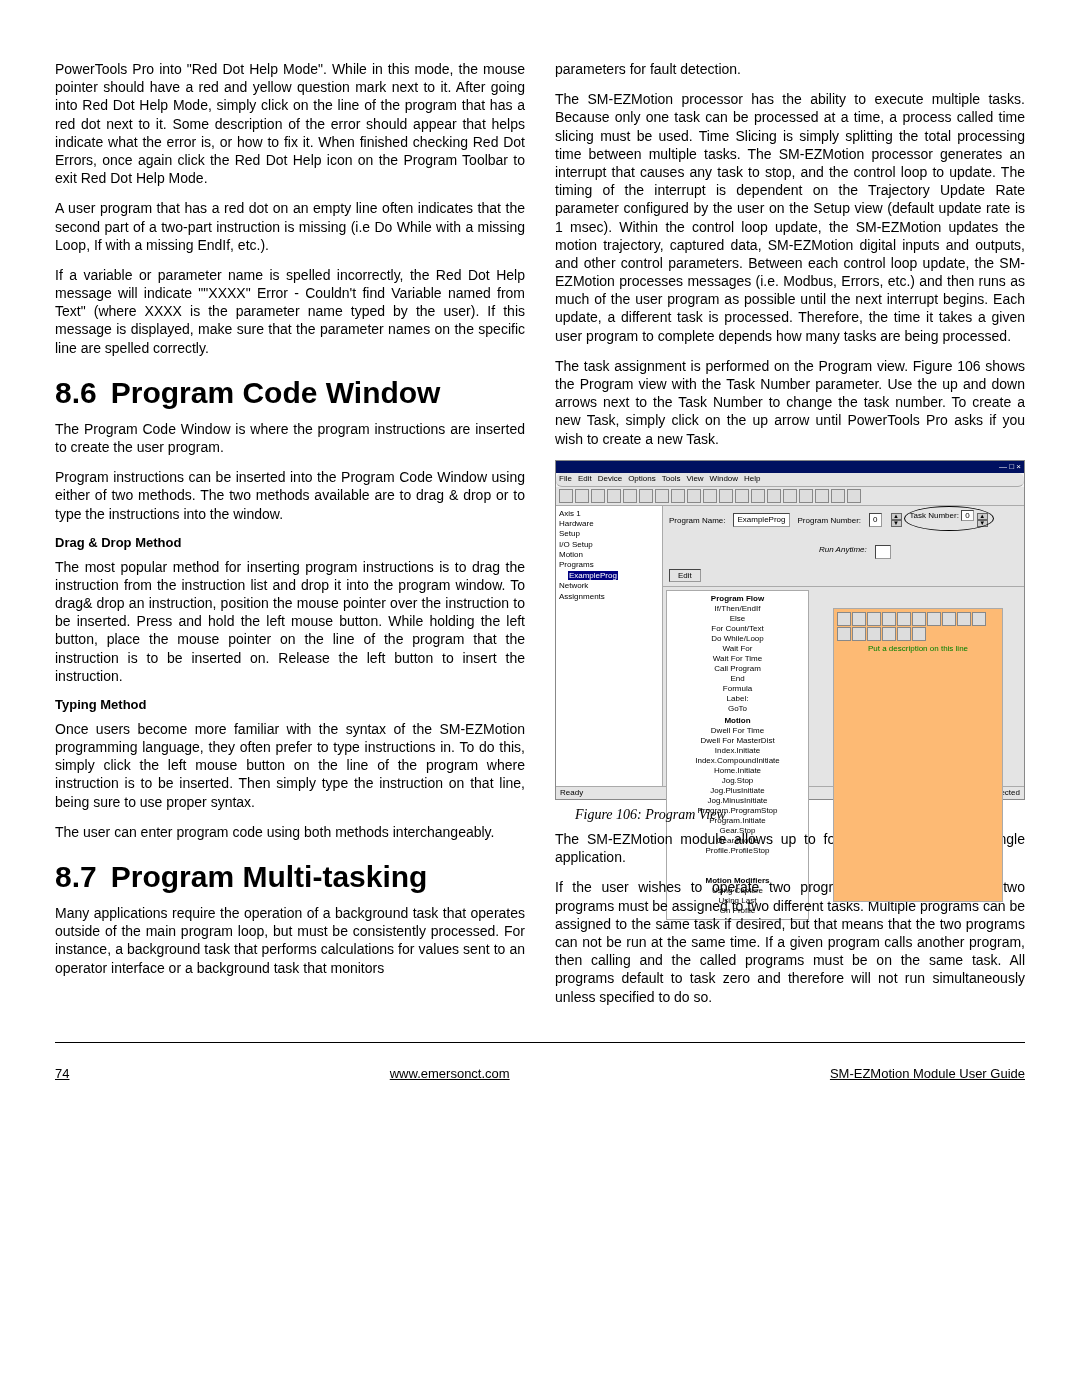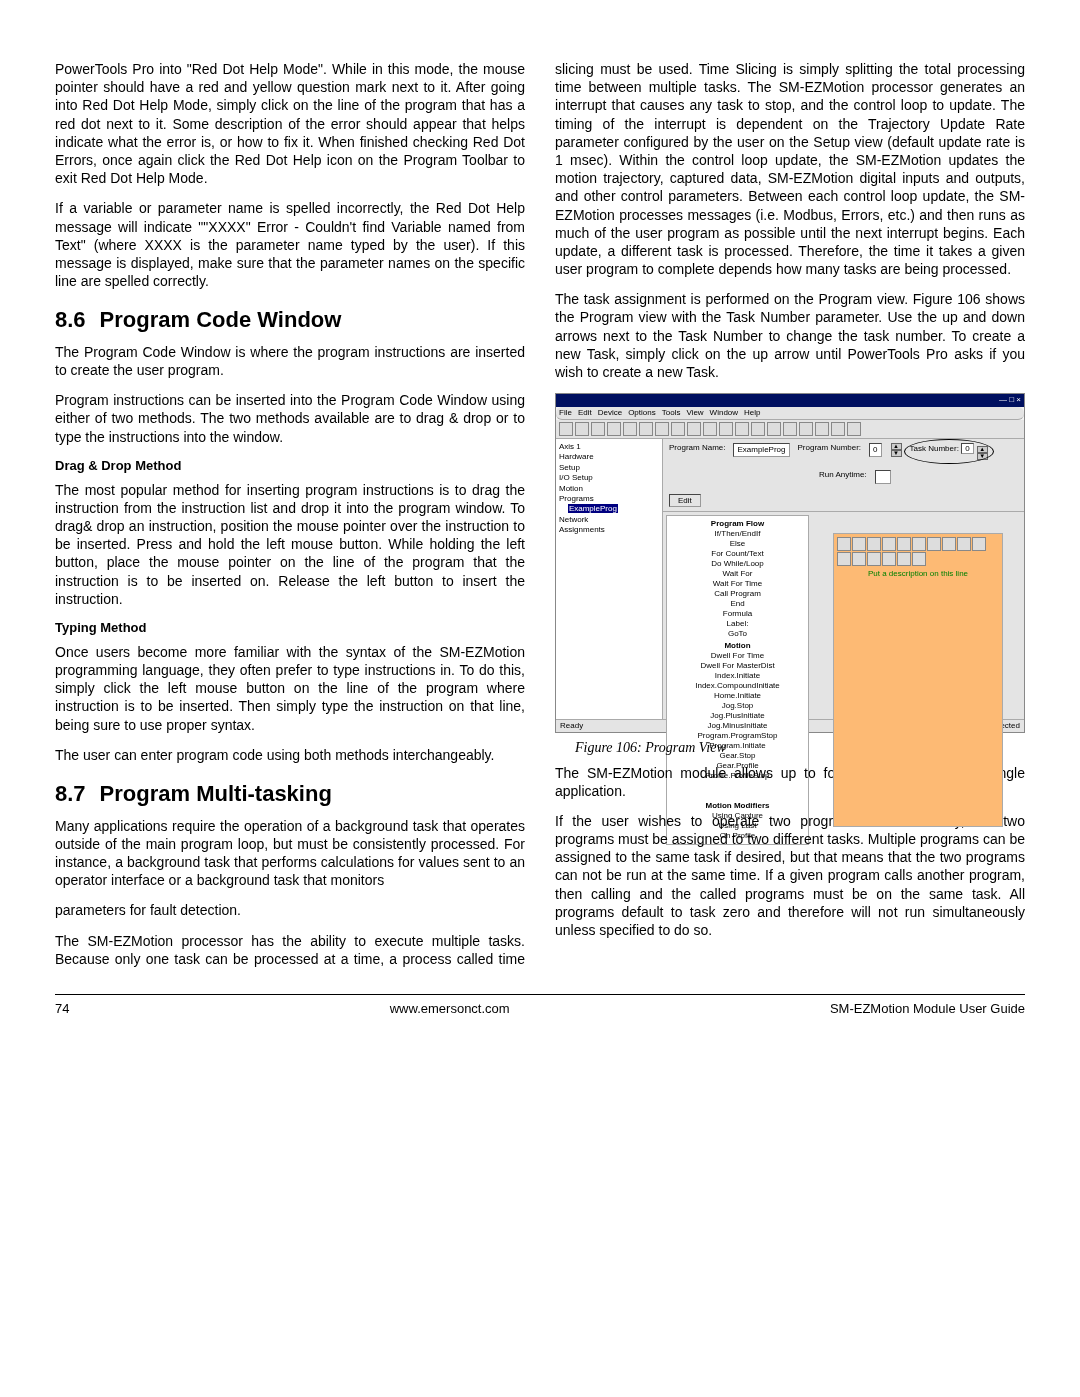--- a/index.html
+++ b/index.html
@@ -15,21 +15,21 @@
   }
   .cols {
     column-count: 2;
     column-gap: 30px;
   }
   p {
     margin: 0 0 12px 0;
     text-align: justify;
   }
   h2.section {
-    font-size: 22px;
+    font-size: 30px;
     font-weight: bold;
     margin: 16px 0 8px 0;
     display:flex;
     gap:14px;
   }
   h2.section .num{white-space:nowrap;}
   .subhead {
     font-weight: bold;
     font-size: 13px;
     margin: 10px 0 6px 0;
@@ -92,21 +92,21 @@
   .fig-right{
     flex:1;
     display:flex;
     flex-direction:column;
     background:#e4e4e4;
   }
   .fig-top-fields{
     padding:4px 6px;
     display:flex;
     gap:8px;
-    align-items:flex-start;
+    align-items:flex-end;
     flex-wrap:wrap;
     border-bottom:1px solid #aaa;
   }
   .field-box{
     background:#fff;border:1px inset #999;padding:0 3px;height:12px;line-height:12px;
     font-size:8px;
   }
   .spin{
     display:inline-flex;flex-direction:column;margin-left:1px;
   }
@@ -137,34 +137,36 @@
     display:flex;justify-content:space-between;padding:1px 4px;
   }
   .figure-caption{
     font-style: italic;
     font-family: "Times New Roman", serif;
     font-size:14px;
     margin:6px 0 6px 20px;
   }
   .footer{
     border-top:1px solid #000;
-    margin-top:26px;
-    padding-top:6px;
+    margin-top:36px;
+    padding-top:23px;
     display:flex;
     justify-content:space-between;
     font-size:13px;
+    text-decoration:underline;
   }
   .keep{break-inside:avoid;}
 </style>
 </head>
 <body>
 
 <div class="cols">
 
   <p>PowerTools Pro into "Red Dot Help Mode". While in this mode, the mouse pointer should have a red and yellow question mark next to it. After going into Red Dot Help Mode, simply click on the line of the program that has a red dot next to it. Some description of the error should appear that helps indicate what the error is, or how to fix it. When finished checking Red Dot Errors, once again click the Red Dot Help icon on the Program Toolbar to exit Red Dot Help Mode.</p>
+  <p>A user program that has a red dot on an empty line often indicates that the second part of a two-part instruction is missing (i.e Do While with a missing Loop, If with a missing EndIf, etc.).</p>
   <p>If a variable or parameter name is spelled incorrectly, the Red Dot Help message will indicate ""XXXX" Error - Couldn't find Variable named from Text" (where XXXX is the parameter name typed by the user). If this message is displayed, make sure that the parameter names on the specific line are spelled correctly.</p>
 
   <h2 class="section keep">
     <span class="num">8.6</span>
     <span>Program Code Window</span>
   </h2>
   <p>The Program Code Window is where the program instructions are inserted to create the user program.</p>
   <p>Program instructions can be inserted into the Program Code Window using either of two methods. The two methods available are to drag &amp; drop or to type the instructions into the window.</p>
 
   <div class="subhead">Drag &amp; Drop Method</div>
@@ -244,21 +246,21 @@
                 <span>▼</span>
               </span>
             <span class="oval">
               <span>Task Number:</span>
               <span class="field-box">0</span>
               <span class="spin">
                   <span>▲</span>
                   <span>▼</span>
                 </span>
             </span>
-            <div style="width:100%;display:flex;gap:8px;margin-top:2px;">
+            <div style="width:100%;display:flex;gap:8px;margin-top:10px;font-style:italic;">
               <span style="margin-left:150px;">Run Anytime:</span>
               <span class="field-box" style="width:8px;"></span>
             </div>
             <div style="width:100%;margin-top:3px;">
               <span class="field-box" style="padding:1px 8px;background:#e4e4e4;">Edit</span>
             </div>
           </div>
           <div class="fig-mid">
             <div class="fig-instr">
               <div style="font-weight:bold;">Program Flow</div>

